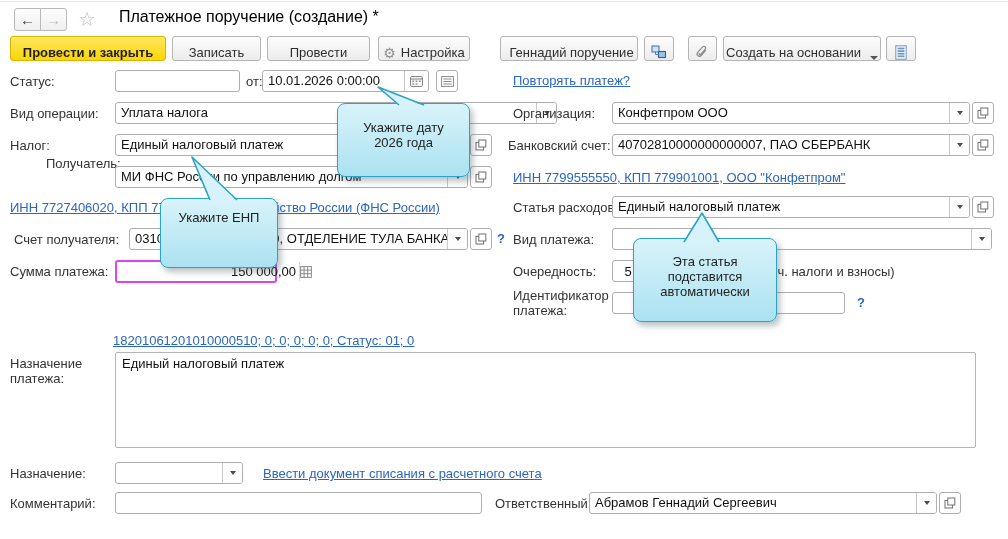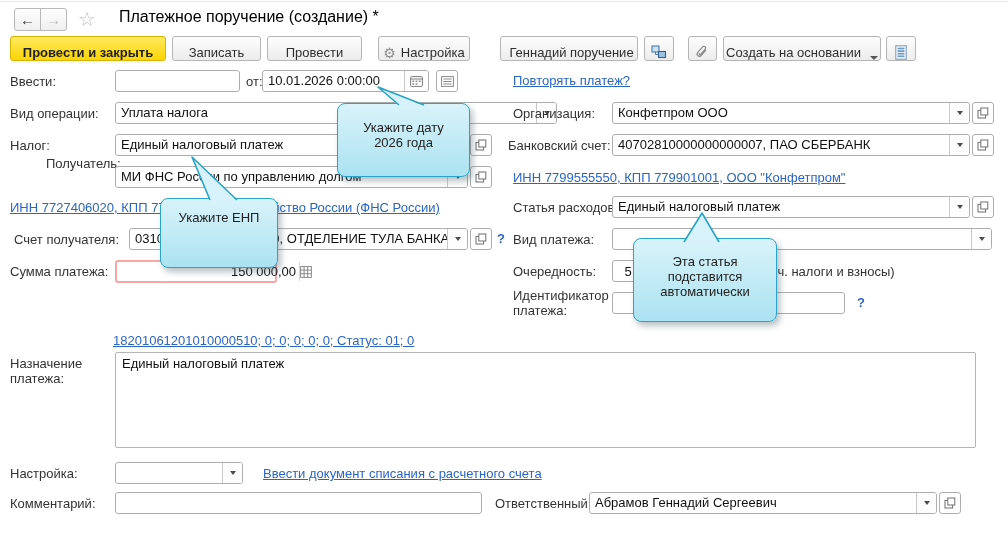--- a/index.html
+++ b/index.html
@@ -26,21 +26,21 @@
   .lbl { position:absolute; font-size:13px; color:#333; line-height:15px; }
   .inp { position:absolute; height:22px; border:1px solid #aeaeae; border-radius:3px; background:#fff; font-family:"Liberation Sans",sans-serif; font-size:13px; color:#111; padding:0 5px; }
   .combo { position:absolute; height:22px; display:flex; border:1px solid #aeaeae; border-radius:3px; background:#fff; overflow:hidden; }
   .combo-val { flex:1; font-size:13px; line-height:20px; color:#111; padding:0 5px; white-space:nowrap; overflow:hidden; }
   .combo-btn { width:20px; border:none; border-left:1px solid #c9c9c9; background:#fdfdfd; display:flex; align-items:center; justify-content:center; cursor:pointer; padding:0; }
   .tri { width:0; height:0; border-left:3.5px solid transparent; border-right:3.5px solid transparent; border-top:4px solid #4c4c4c; }
   .sqbtn { position:absolute; width:22px; height:22px; border:1px solid #aeaeae; border-radius:3px; background:#fff; display:flex; align-items:center; justify-content:center; cursor:pointer; padding:0; }
   .lnk { position:absolute; font-size:13px; color:#2b66c2; text-decoration:underline; white-space:nowrap; cursor:pointer; }
   .help { position:absolute; font-size:13px; font-weight:bold; color:#2b66c2; cursor:pointer; }
   .note { position:absolute; font-size:13px; color:#333; white-space:nowrap; }
-  .amount-field { position:absolute; left:115px; top:260px; width:162px; height:23px; border:2px solid #fca5a5; border-radius:3px; background:#fff; display:flex; }
+  .amount-field { position:absolute; left:115px; top:260px; width:162px; height:23px; border:2px solid #d946ef; border-radius:3px; background:#fff; display:flex; }
   .amount-val { flex:1; font-size:13px; line-height:19px; color:#111; text-align:right; padding:0 3px; border:none; background:transparent; font-family:"Liberation Sans",sans-serif; }
   .amount-btn { width:20px; border:none; border-left:1px solid #d8d8d8; background:#fff; display:flex; align-items:center; justify-content:center; padding:0; cursor:pointer; }
   .ta { position:absolute; left:115px; top:352px; width:861px; height:96px; border:1px solid #b5b5b5; border-radius:2px; resize:none; font-family:"Liberation Sans",sans-serif; font-size:13px; color:#111; padding:3px 6px; }
 
   
   .tip { position:absolute; border:1.5px solid #2aa3c4; border-radius:8px; background:linear-gradient(#d9f3fa,#abe2f1); box-shadow:3px 4px 6px rgba(80,100,110,.4); z-index:5; text-align:center; font-size:13px; color:#222; white-space:pre-line; }
   .tip-arrow { position:absolute; z-index:6; }
 </style>
 </head>
 <body>
@@ -52,21 +52,21 @@
   <div class="navbtn fwd"><span>→</span></div>
   <div class="star">☆</div>
   <div class="title">Платежное поручение (создание) *</div>
 
   <button class="tbtn primary" style="left:10px;width:156px;">
       <span>Провести и закрыть</span>
     </button>
   <button class="tbtn" style="left:172px;width:89px;">
       <span>Записать</span>
     </button>
-  <button class="tbtn" style="left:267px;width:95px;">
+  <button class="tbtn" style="left:267px;width:103px;">
       <span>Провести</span>
     </button>
   <button class="tbtn" style="left:378px;width:92px;">
       <span class="gear">⚙</span>
       <span>Настройка</span>
     </button>
   <button class="tbtn" style="left:500px;width:138px;">
     <svg width="15" height="14" viewBox="0 0 15 14">
         <rect x="3.5" y="0.8" width="8" height="3.4" fill="#fff" stroke="#46749f" stroke-width="1.1"></rect>
         <rect x="0.8" y="3.6" width="13.4" height="6" rx="1" fill="#4a7bb0"></rect>
@@ -96,21 +96,21 @@
   <button class="tbtn iconbtn" style="left:886px;width:30px;">
     <svg width="12" height="15" viewBox="0 0 12 15">
         <rect x="0.8" y="0.8" width="10.4" height="13.4" fill="#fff" stroke="#7d9cbd" stroke-width="1.1"></rect>
         <rect x="2.5" y="2.6" width="7" height="1.8" fill="#6f9cc6"></rect>
         <rect x="2.5" y="5.2" width="7" height="1.8" fill="#6f9cc6"></rect>
         <rect x="2.5" y="7.8" width="7" height="1.8" fill="#6f9cc6"></rect>
         <rect x="2.5" y="10.4" width="7" height="1.8" fill="#6f9cc6"></rect>
       </svg>
   </button>
 
-  <div class="lbl" style="left:10px;top:74px;">Ввести:</div>
+  <div class="lbl" style="left:10px;top:74px;">Статус:</div>
   <input class="inp" style="left: 115px; top: 70px; width: 125px;" value="">
   <div class="lbl" style="left:246px;top:74px;">от:</div>
   <div class="combo" style="left:262px;top:70px;width:167px;">
     <div class="combo-val">10.01.2026  0:00:00</div>
     <button class="combo-btn" style="width:24px;">
       <svg width="13" height="12" viewBox="0 0 13 12">
           <rect x="0.6" y="1.6" width="11.8" height="9.8" rx="1" fill="#fff" stroke="#7a7a7a"></rect>
           <line x1="0.6" y1="4" x2="12.4" y2="4" stroke="#7a7a7a"></line>
           <rect x="2.4" y="5.5" width="1.8" height="1.5" fill="#8a8a8a"></rect>
           <rect x="5.6" y="5.5" width="1.8" height="1.5" fill="#8a8a8a"></rect>
@@ -256,21 +256,21 @@
 
   <div class="lbl" style="left:513px;top:288px;width:100px;">Идентификатор платежа:</div>
   <input class="inp" style="left: 612px; top: 292px; width: 233px;" value="">
   <span class="help" style="left:857px;top:295px;">?</span>
 
   <a class="lnk" style="left:113px;top:333px;">18201061201010000510; 0; 0; 0; 0; 0; Статус: 01; 0</a>
 
   <div class="lbl" style="left:10px;top:356px;width:85px;">Назначение платежа:</div>
   <textarea class="ta" style="">Единый налоговый платеж</textarea>
 
-  <div class="lbl" style="left:10px;top:466px;">Настройка:</div>
+  <div class="lbl" style="left:10px;top:466px;">Назначение:</div>
   <div class="combo" style="left:115px;top:462px;width:128px;">
     <div class="combo-val"></div>
     <button class="combo-btn">
         <span class="tri"></span>
       </button>
   </div>
   <a class="lnk" style="left:263px;top:466px;">Ввести документ списания с расчетного счета</a>
 
   <div class="lbl" style="left:10px;top:496px;">Комментарий:</div>
   <input class="inp" style="left: 115px; top: 492px; width: 367px;" value="">

